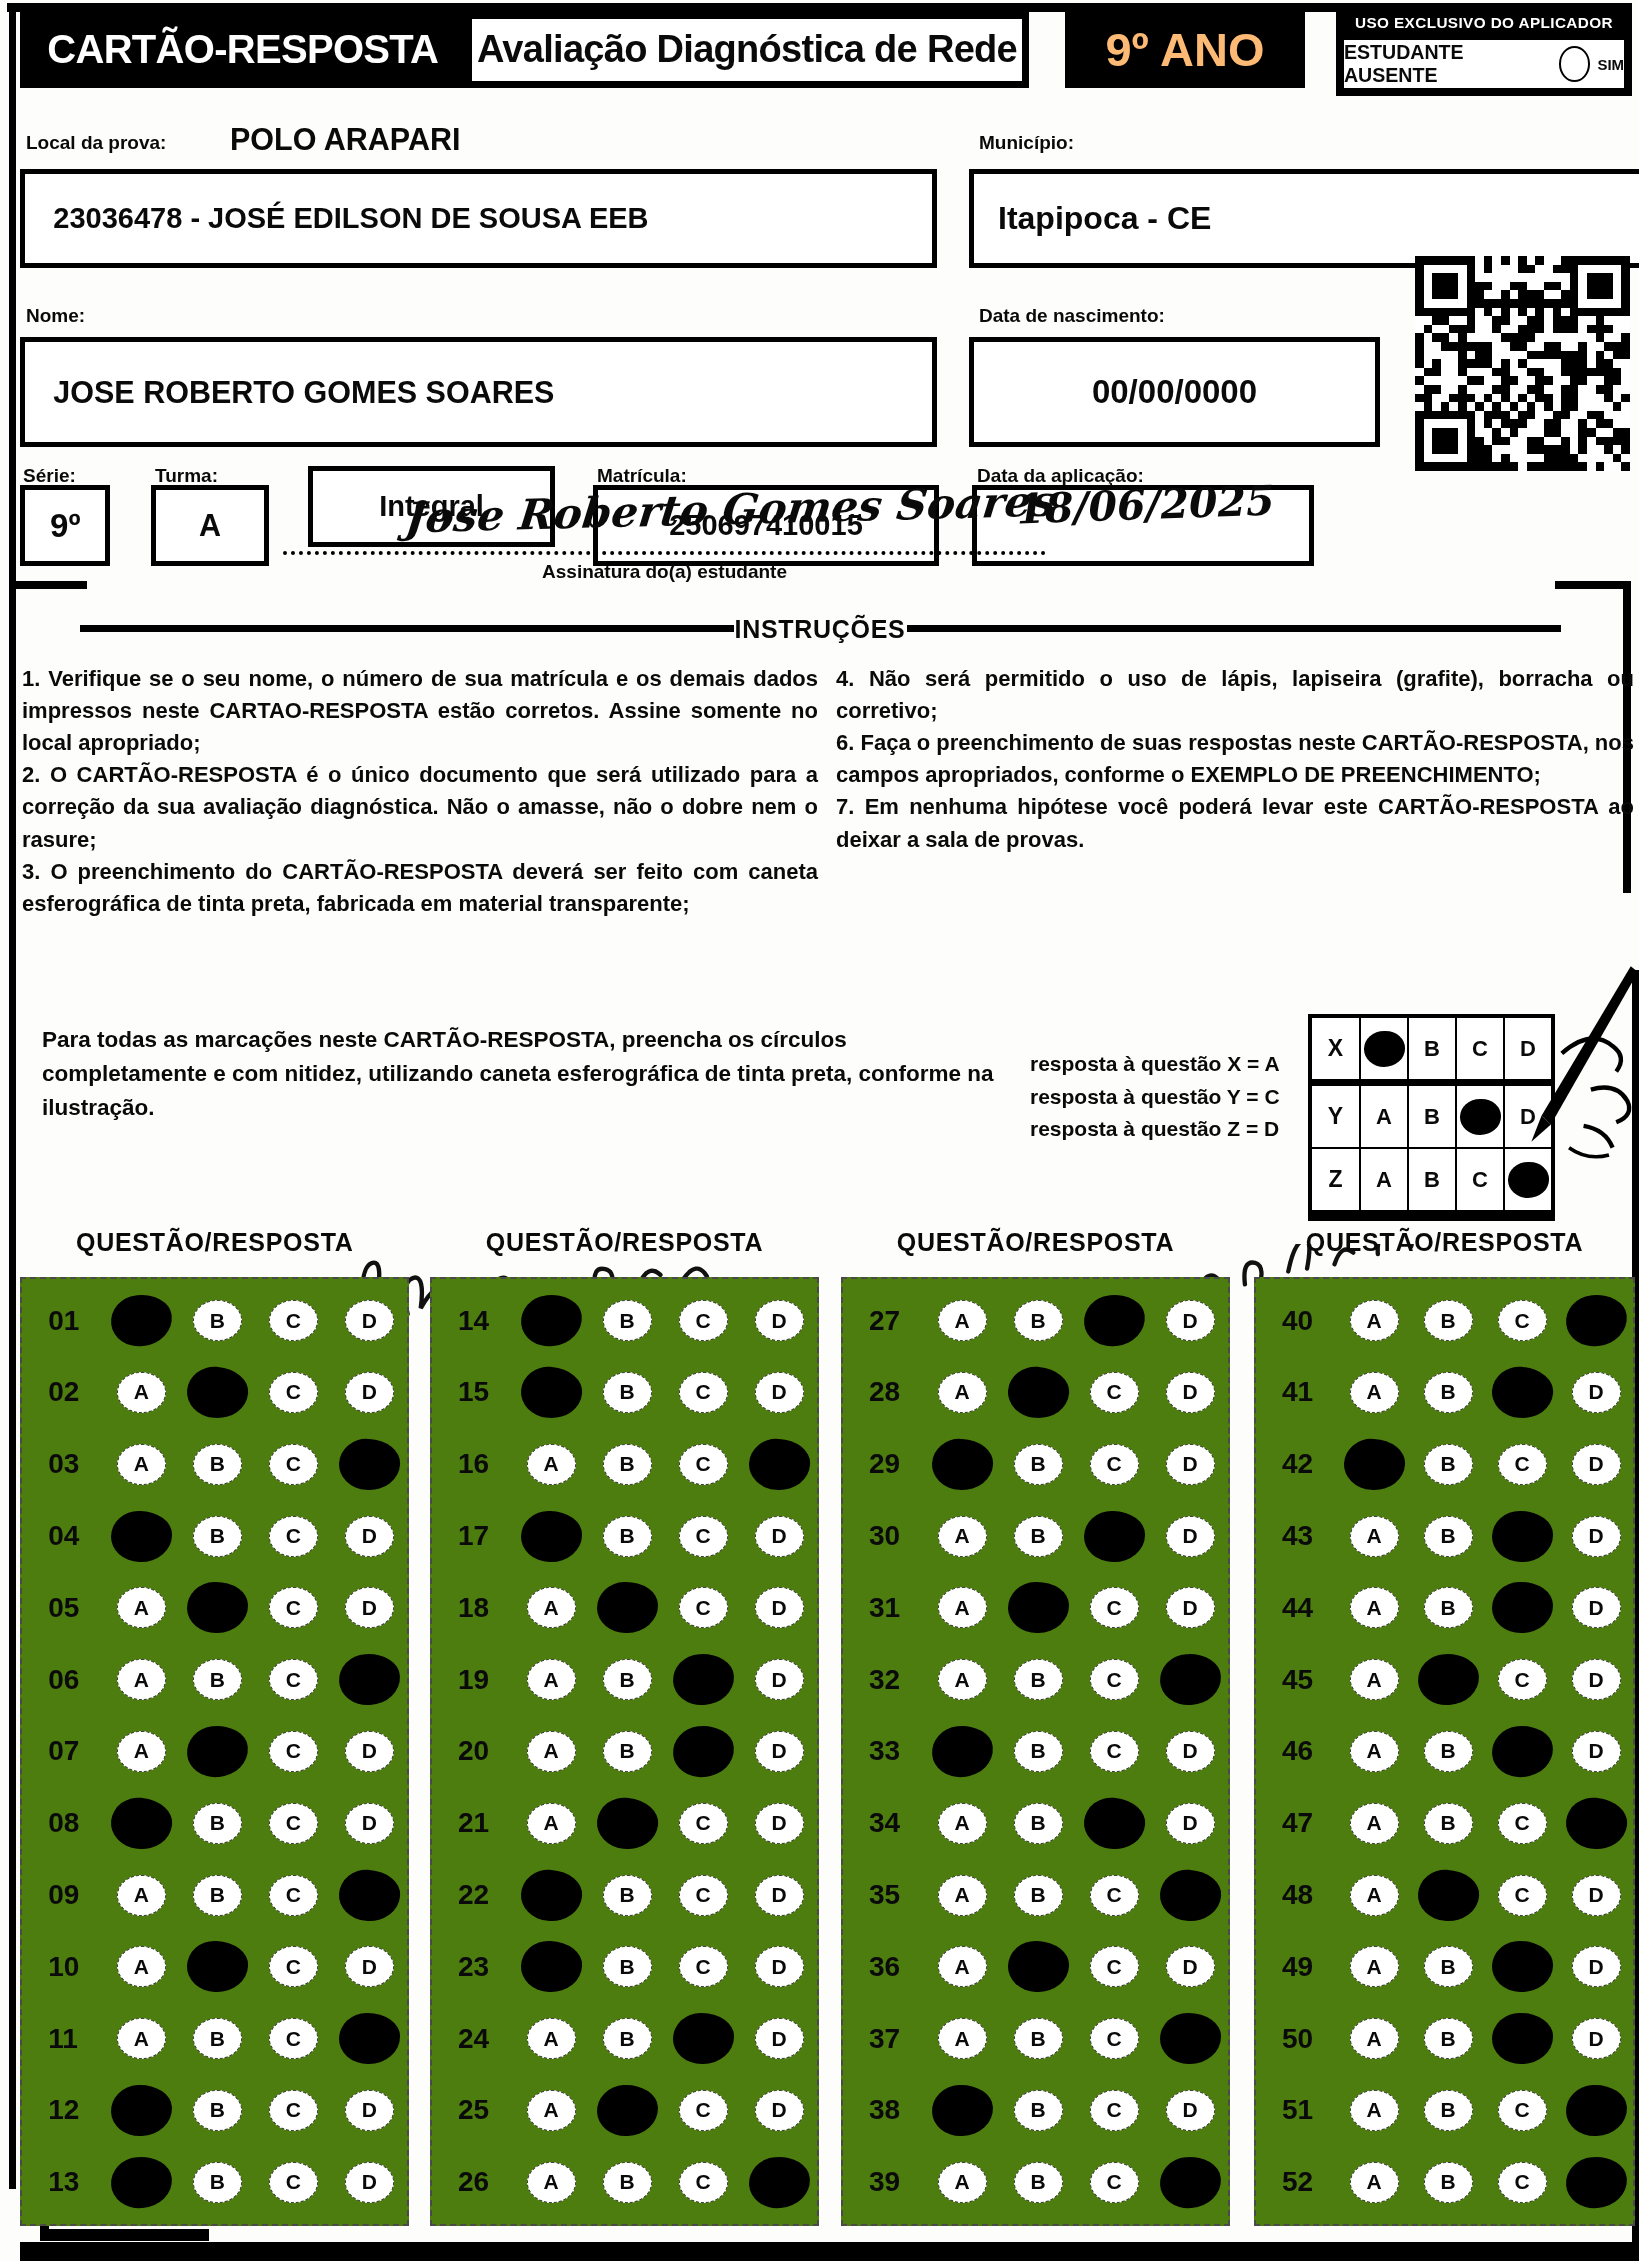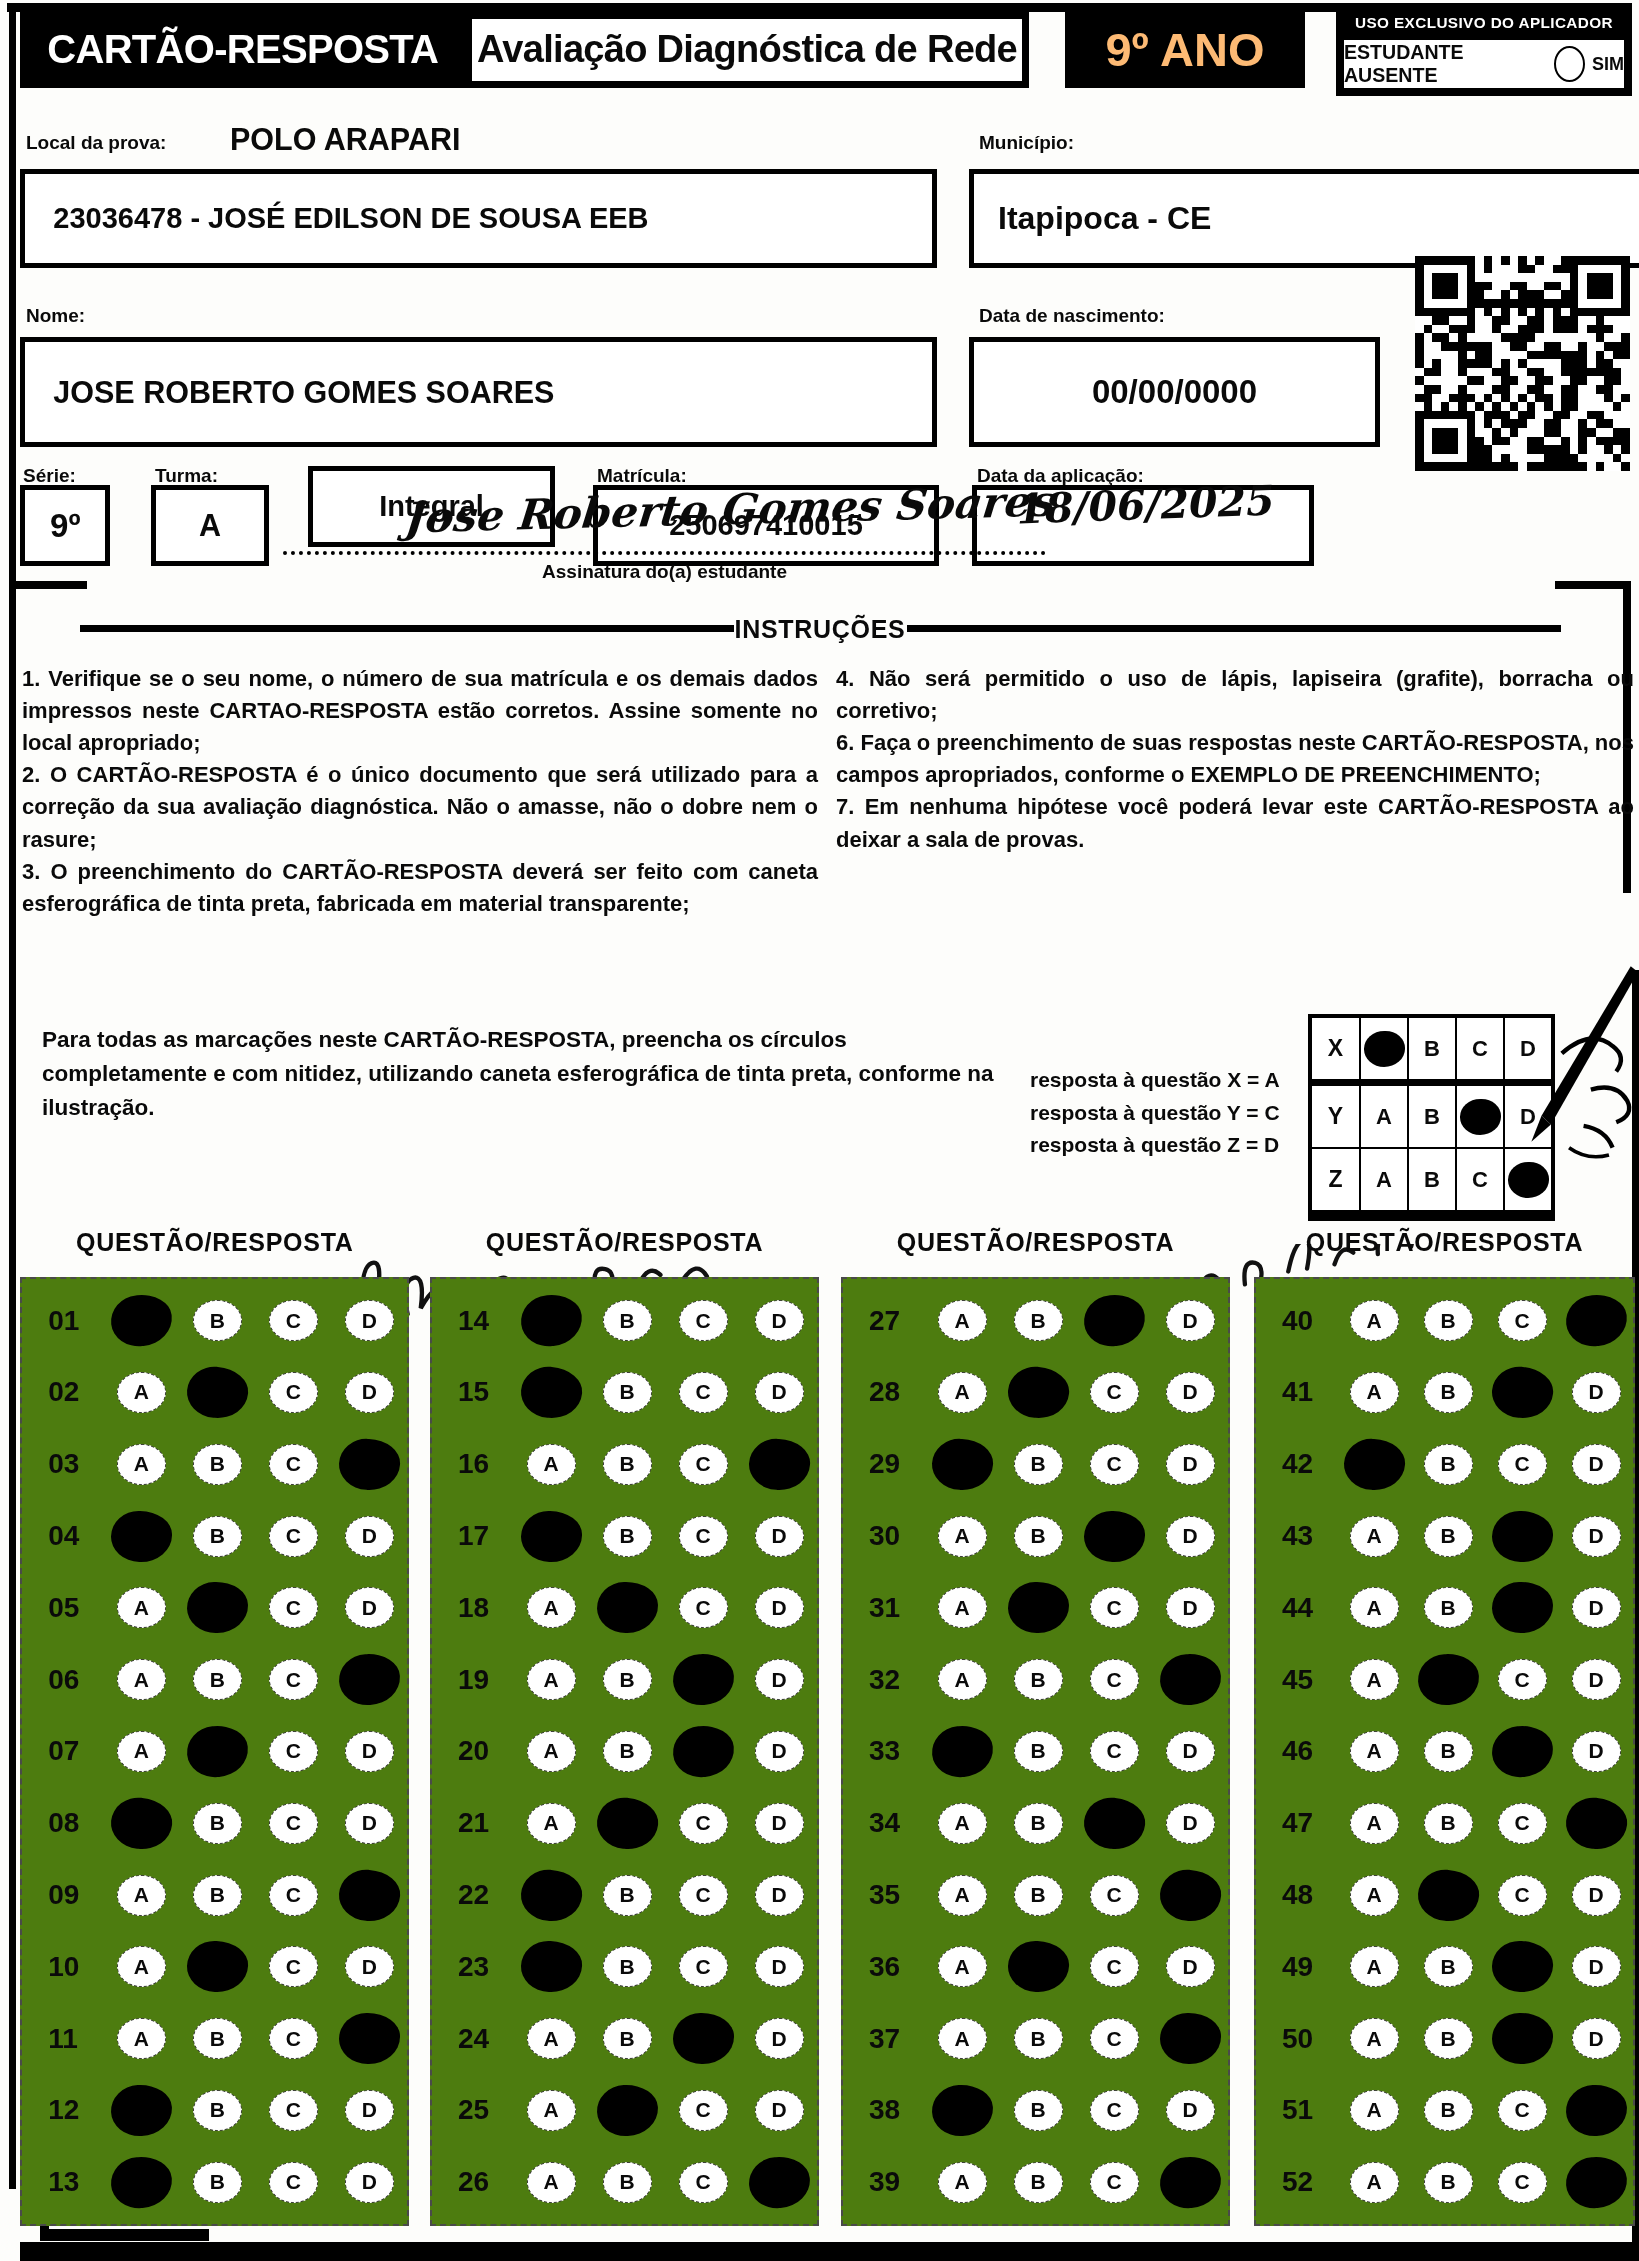--- a/index.html
+++ b/index.html
@@ -31,21 +31,21 @@
   .sig-line{position:absolute;left:283px;top:509px;width:763px;border-bottom:4.4px dotted #000;height:42px;}
   .sig-name{position:absolute;left:407px;top:485px;font-size:42px;transform:skewX(-8deg) rotate(-1.5deg);white-space:nowrap;}
   .sig-cap{position:absolute;left:283px;top:561px;width:763px;text-align:center;font-weight:bold;font-size:19px;}
   .date-hand{position:absolute;left:982px;top:481px;width:327px;text-align:center;font-size:41px;
              transform:rotate(-2deg);white-space:nowrap;}
   
   .instr-title{position:absolute;top:615px;left:0;width:1640px;text-align:center;font-weight:bold;font-size:25px;letter-spacing:0.7px;}
   .instr-col{position:absolute;top:663px;font-weight:bold;font-size:22px;line-height:1.46;text-align:justify;}
   .instr-col p{margin:0;}
   .ex-text{position:absolute;left:42px;top:1023px;width:952px;font-weight:bold;font-size:22.5px;line-height:1.5;}
-  .legend{position:absolute;left:1030px;top:1048px;font-weight:bold;font-size:21px;line-height:1.55;white-space:nowrap;margin-top:16px;}
+  .legend{position:absolute;left:1030px;top:1048px;font-weight:bold;font-size:21px;line-height:1.55;white-space:nowrap;}
   
   .ex-table{position:absolute;left:1308px;top:1014px;border:4.4px solid #000;border-bottom:11.6px solid #000;background:#fff;}
   .ex-row{display:grid;grid-template-columns:47px 48px 48px 48px 48px;height:61px;}
   .ex-row.sep{border-bottom:7.3px solid #000;}
   .ex-row.sep2{border-bottom:2.9px solid #000;}
   .ex-cell{display:flex;align-items:center;justify-content:center;font-weight:bold;font-size:22px;border-left:2.2px solid #000;}
   .ex-cell:first-child{border-left:none;font-size:23px;}
   .ex-blob{width:41px;height:36px;background:#000;border-radius:50% 48% 52% 50%;}
   
   .qheader{position:absolute;top:1228px;text-align:center;font-weight:bold;font-size:25px;letter-spacing:0.7px;}
@@ -74,21 +74,21 @@
   <div class="bar" style="left:20.3px;top:2242px;width:1620px;height:19px"></div>
 
   <div class="abs title-box">CARTÃO-RESPOSTA</div>
   <div class="abs subtitle-box">Avaliação Diagnóstica de Rede</div>
   <div class="abs grade-box">9º ANO</div>
   <div class="abs aplicador-box">
     <div class="aplicador-title">USO EXCLUSIVO DO APLICADOR</div>
     <div class="aplicador-body">
       <span>ESTUDANTE AUSENTE</span>
       <span class="absent-circle"></span>
-      <span style="font-size:18px">SIM</span>
+      <span style="font-size:15px">SIM</span>
     </div>
   </div>
 
   <div class="lab" style="left:26px;top:132px">Local da prova:</div>
   <div class="bigval" style="left:230px;top:122px">POLO ARAPARI</div>
   <div class="lab" style="left:979px;top:132px">Município:</div>
 
   <div class="fbox" style="left:20.3px;top:169px;width:917px;height:99px;padding-left:28px">23036478 - JOSÉ EDILSON DE SOUSA EEB</div>
   <div class="fbox" style="left:969px;top:169px;width:715px;height:99px;padding-left:24px;font-size:32px">Itapipoca - CE</div>
 

